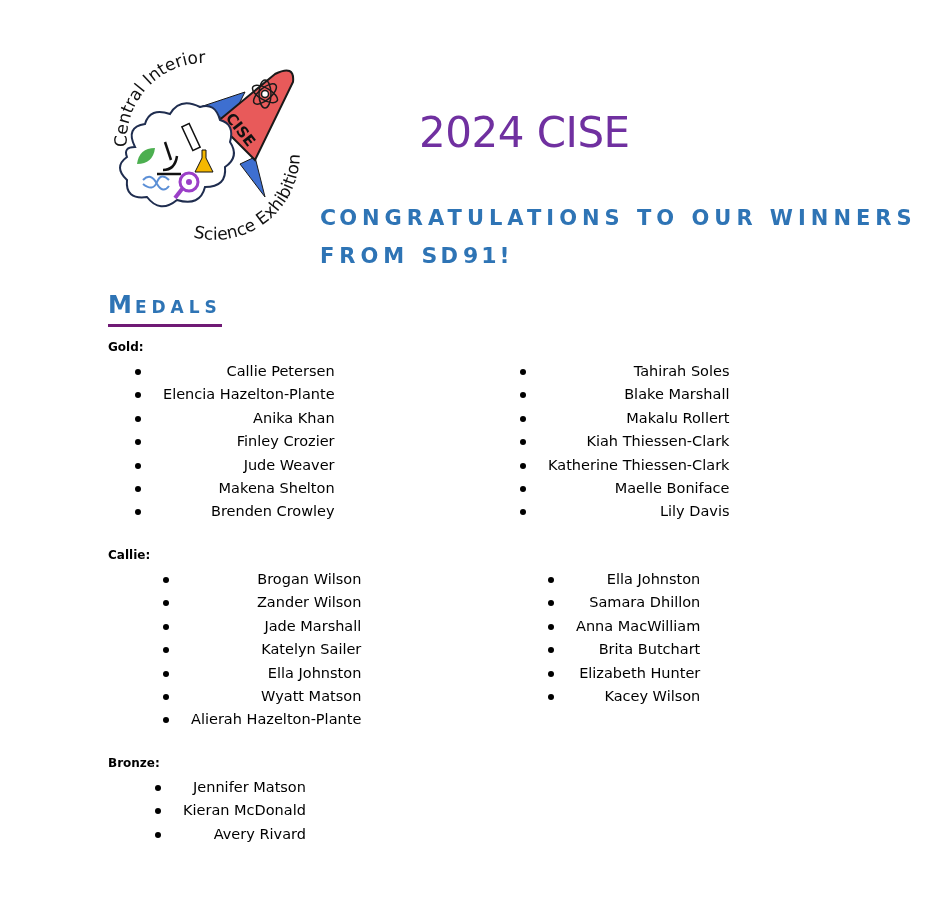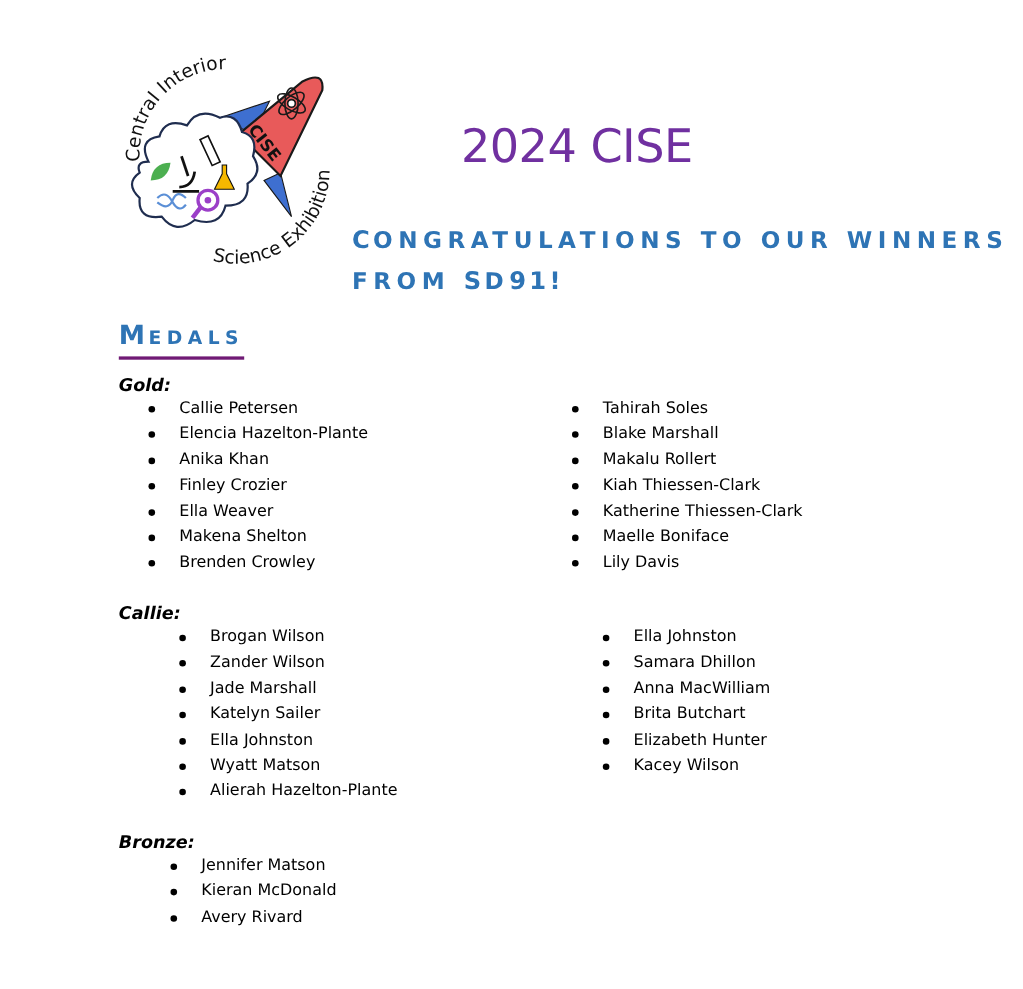--- a/index.html
+++ b/index.html
@@ -6,23 +6,23 @@
     body { width:930px; height:899px; position:relative; overflow:hidden; font-family:"Liberation Sans", sans-serif; color:#000; }
     .logo { position:absolute; left:105px; top:52px; width:205px; height:195px; }
     .title { position:absolute; left:375px; top:108px; font-family:"DejaVu Sans", sans-serif; font-size:42px; color:#7030a0; letter-spacing:-0.5px; font-weight:normal;margin-left:44px; }
     .congrats { position:absolute; left:320px; top:200px; width:520px; font-family:"DejaVu Sans", sans-serif; font-weight:bold; color:#2e74b5; line-height:36px; }
     .congrats .line { display:block; white-space:nowrap; }
     .congrats .big { font-size:22px; letter-spacing:3px; }
     .congrats .small { font-size:21px; letter-spacing:5px; }
     .medals { position:absolute; left:108px; top:290px; font-family:"DejaVu Sans", sans-serif; font-weight:bold; color:#2e74b5; border-bottom:3px solid #701a75; padding-bottom:1px; white-space:nowrap; line-height:30px; }
     .medals .big { font-size:24px; letter-spacing:3px; }
     .medals .small { font-size:17px; letter-spacing:5px; }
-    .cat { position:absolute; left:108px; font-family:"DejaVu Sans", sans-serif; font-size:16px; font-weight:bold; font-style:italic; }
+    .cat { position:absolute; left:108px; font-family:"DejaVu Sans", sans-serif; font-size:12px; font-weight:bold; }
     ul.names { position:absolute; margin:0; padding:0; list-style:none; }
-    ul.names li { position:relative; height:23.4px; line-height:23.4px; font-family:"DejaVu Sans", sans-serif; font-size:14.5px; color:#000; white-space:nowrap; padding-left:28px; }
+    ul.names li { position:relative; height:23.4px; line-height:23.4px; font-family:"DejaVu Sans", sans-serif; font-size:14.5px; color:#000; white-space:nowrap; padding-left:28px;text-align:right; }
     ul.names li .dot { position:absolute; left:0; top:9px; width:6px; height:6px; border-radius:50%; background:#000; }
   </style>
 </head>
 <body>
 
 <div class="logo">
   <svg width="205" height="195" viewBox="0 0 205 195">
     <defs>
       <path id="arcTop" d="M 22 95 A 78 78 0 0 1 140 22" fill="none"></path>
       <path id="arcBot" d="M 88 185 A 85 85 0 0 0 188 70" fill="none"></path>
@@ -78,21 +78,21 @@
 </div>
 
 <div class="medals"><span class="big">M</span><span class="small">EDALS</span></div>
 
 <div class="cat" style="top:340px;">Gold:</div>
 <ul class="names" style="left:135px; top:360px;">
     <li><span class="dot"></span><span>Callie Petersen</span></li>
     <li><span class="dot"></span><span>Elencia Hazelton-Plante</span></li>
     <li><span class="dot"></span><span>Anika Khan</span></li>
     <li><span class="dot"></span><span>Finley Crozier</span></li>
-    <li><span class="dot"></span><span>Ella Weaver</span></li>
+    <li><span class="dot"></span><span>Jude Weaver</span></li>
     <li><span class="dot"></span><span>Makena Shelton</span></li>
     <li><span class="dot"></span><span>Brenden Crowley</span></li>
   </ul>
 <ul class="names" style="left:520px; top:360px;">
     <li><span class="dot"></span><span>Tahirah Soles</span></li>
     <li><span class="dot"></span><span>Blake Marshall</span></li>
     <li><span class="dot"></span><span>Makalu Rollert</span></li>
     <li><span class="dot"></span><span>Kiah Thiessen-Clark</span></li>
     <li><span class="dot"></span><span>Katherine Thiessen-Clark</span></li>
     <li><span class="dot"></span><span>Maelle Boniface</span></li>

